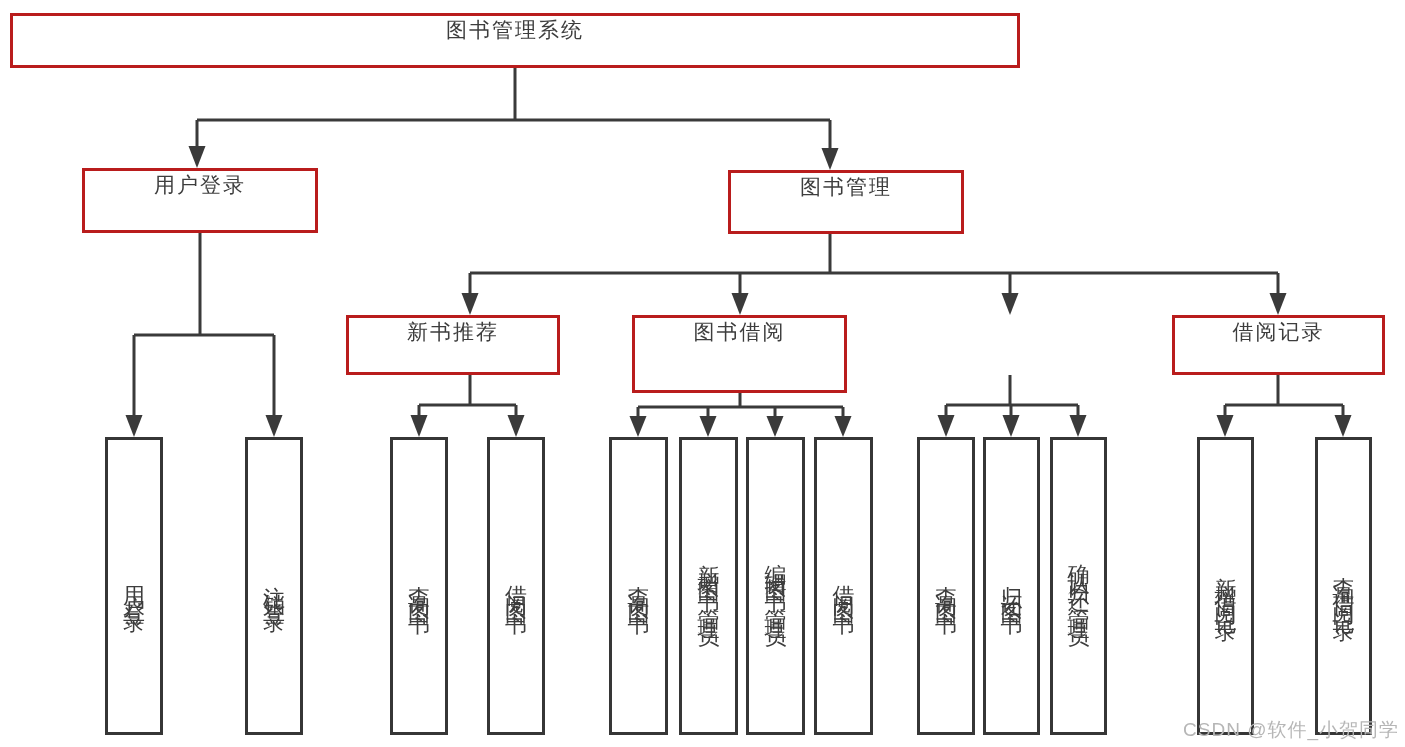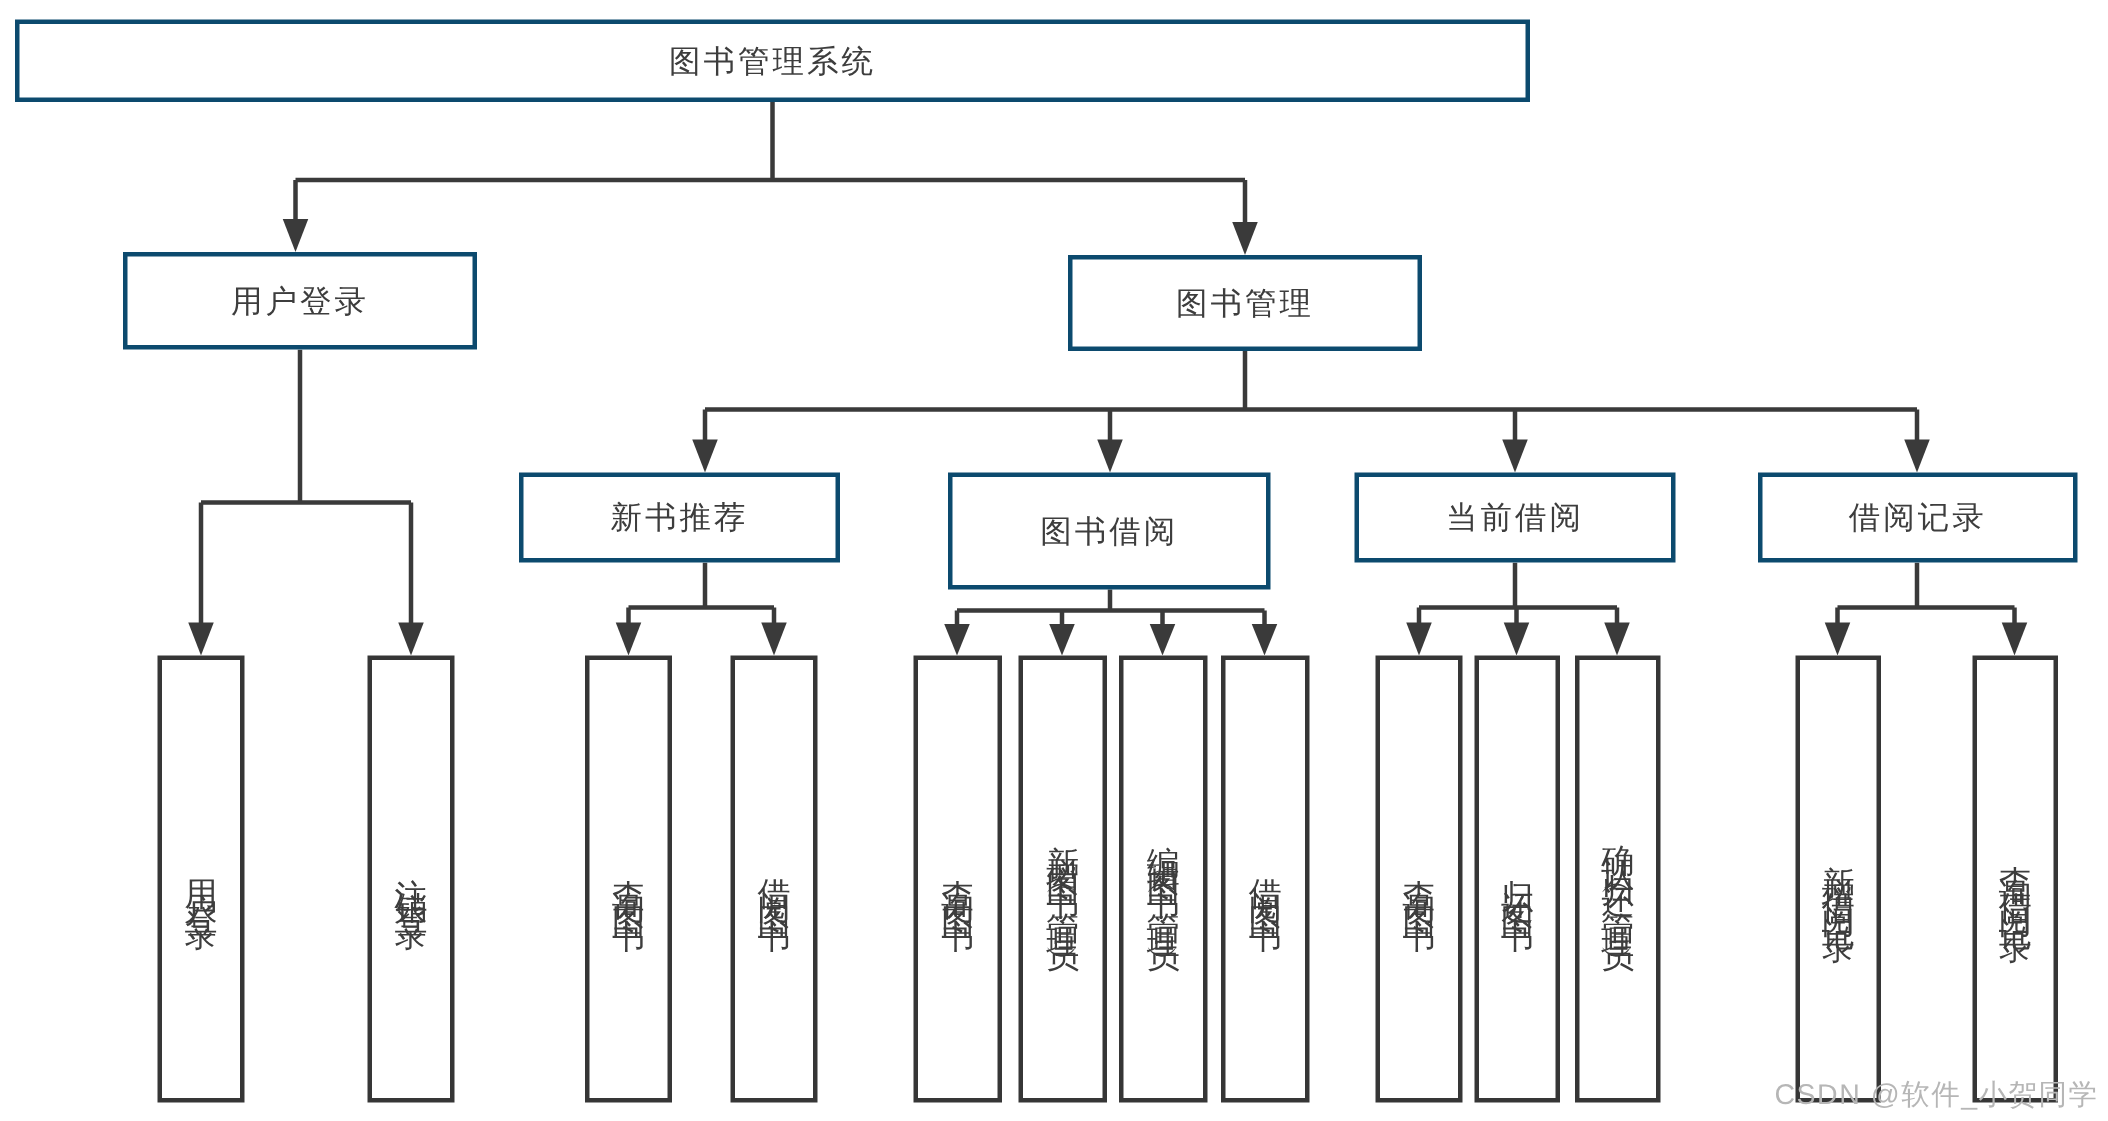--- a/index.html
+++ b/index.html
@@ -18,24 +18,23 @@
   #connectors {
     position: absolute;
     left: 0; top: 0;
     width: 1405px;
     height: 747px;
     z-index: 1;
   }
   .hnode {
     position: absolute;
     box-sizing: border-box;
-    border: 3px solid #0c4a6e;
+    border: 3px solid #b91c1c;
     background: #ffffff;
     display: flex;
-    align-items: center;
     justify-content: center;
     z-index: 2;
   }
   .hnode span {
     font-size: 21px;
     letter-spacing: 2px;
     color: #3d3d3d;
     white-space: nowrap;
   }
   .vnode {
@@ -105,32 +104,29 @@
     </g>
   </svg>
 
   <div class="hnode" style="left:10px;top:13px;width:1010px;height:55px">
     <span>图书管理系统</span>
   </div>
 
   <div class="hnode" style="left:82px;top:168px;width:236px;height:65px">
     <span>用户登录</span>
   </div>
-  <div class="hnode" style="left:712px;top:170px;width:236px;height:64px">
+  <div class="hnode" style="left:728px;top:170px;width:236px;height:64px">
     <span>图书管理</span>
   </div>
 
   <div class="hnode" style="left:346px;top:315px;width:214px;height:60px">
     <span>新书推荐</span>
   </div>
   <div class="hnode" style="left:632px;top:315px;width:215px;height:78px">
     <span>图书借阅</span>
-  </div>
-  <div class="hnode" style="left:903px;top:315px;width:214px;height:60px">
-    <span>当前借阅</span>
   </div>
   <div class="hnode" style="left:1172px;top:315px;width:213px;height:60px">
     <span>借阅记录</span>
   </div>
 
   <div class="vnode" style="left:105px;top:437px;width:58px;height:298px">
     <span>用户登录</span>
   </div>
   <div class="vnode" style="left:245px;top:437px;width:58px;height:298px">
     <span>注销登录</span>

